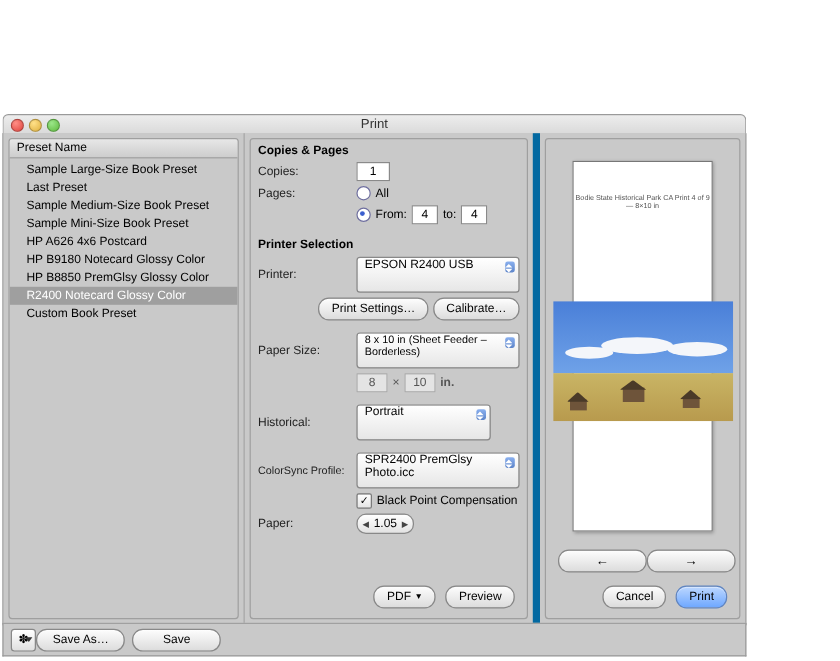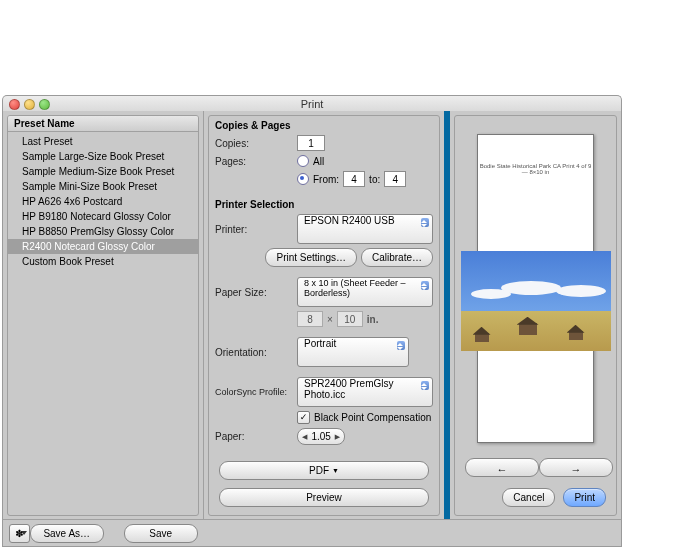--- a/index.html
+++ b/index.html
@@ -11,21 +11,21 @@
   .tl.yel{background:radial-gradient(circle at 35% 30%,#ffe18a,#e0b13e);}
   .tl.grn{background:radial-gradient(circle at 35% 30%,#9ce68a,#5fbb3e);}
   .titlebar .ttl{position:absolute;left:0;right:0;text-align:center;font-size:11px;color:#333;pointer-events:none;}
   .body{position:absolute;left:2px;right:2px;top:111px;bottom:30px;background:#c9c9c9;border:1px solid #9a9a9a;border-top:none;display:flex;}
   .panel{background:#c9c9c9;position:relative;}
   .panel.left{width:200px;border-right:1px solid #a0a0a0;}
   .panel.mid{width:240px;border-right:6px solid #0369a1;}
   .panel.right{flex:1;}
   .panel-inner{position:absolute;left:4px;right:4px;top:4px;bottom:4px;border:1px solid #9f9f9f;border-radius:3px;background:#c9c9c9;overflow:hidden;}
   .left .panel-inner{background:#c9c9c9;}
-  .preset-header{background:linear-gradient(#e7e7e7,#cdcdcd);border-bottom:1px solid #a0a0a0;padding:2px 6px;font-size:10px;font-weight:bold;}
+  .preset-header{background:linear-gradient(#e7e7e7,#cdcdcd);border-bottom:1px solid #a0a0a0;padding:2px 6px;font-size:10px;font-weight:normal;}
   .preset-list{padding:2px 0;}
   .preset-item{padding:2px 6px 2px 14px;font-size:10px;cursor:default;}
   .preset-item.selected{background:#9f9f9f;color:#fff;}
   .section-title{font-size:10px;font-weight:bold;padding:4px 6px 2px 6px;}
   .form-row{display:flex;align-items:center;padding:2px 6px;gap:4px;}
   .form-label{width:78px;text-align:left;font-size:10px;color:#222;}
   .radio{width:10px;height:10px;border-radius:50%;border:1px solid #6f6f9f;background:#fff;display:inline-block;position:relative;}
   .radio.checked::after{content:"";position:absolute;left:2px;top:2px;width:4px;height:4px;border-radius:50%;background:#3b5fcf;}
   input.num{width:26px;height:14px;font-size:10px;border:1px solid #8a8a8a;background:#fff;text-align:center;padding:0;}
   input.num.wide{width:20px;}
@@ -51,21 +51,21 @@
   .nav-row{position:absolute;left:10px;right:10px;bottom:38px;display:flex;align-items:center;justify-content:space-between;}
   .nav-arrow{width:36px;}
   .nav-arrow .glyph{font-size:11px;}
   .page-info{font-size:10px;color:#222;}
   .footer{position:absolute;left:2px;right:2px;bottom:4px;height:26px;background:#c9c9c9;border:1px solid #9a9a9a;border-top:1px solid #a0a0a0;display:flex;align-items:center;padding:0 6px;}
   .gear{width:22px;height:17px;border:1px solid #888;border-radius:3px;background:linear-gradient(#fff,#e0e0e0);display:inline-flex;align-items:center;justify-content:center;font-size:10px;position:relative;}
   .gear::after{content:"";position:absolute;right:2px;top:6px;border-left:3px solid transparent;border-right:3px solid transparent;border-top:4px solid #333;}
   .spacer{flex:1;}
   .footer .btn, .nav-row .btn{min-width:52px;}
   .right-footer-btns{position:absolute;left:10px;right:10px;bottom:8px;display:flex;gap:8px;justify-content:flex-end;margin-top:28px;}
-  .mid-footer-btns{position:absolute;left:10px;right:10px;bottom:8px;display:flex;gap:8px;justify-content:flex-end;flex-direction:column;}
+  .mid-footer-btns{position:absolute;left:10px;right:10px;bottom:8px;display:flex;gap:8px;justify-content:flex-end;}
 </style>
 </head>
 <body>
 
 <div class="window">
 
   <div class="titlebar">
     <div class="traffic">
       <span class="tl red"></span>
       <span class="tl yel"></span>
@@ -73,22 +73,22 @@
     </div>
     <div class="ttl">Print</div>
   </div>
 
   <div class="body">
 
     <div class="panel left">
       <div class="panel-inner">
         <div class="preset-header">Preset Name</div>
         <div class="preset-list" id="preset-list">
+            <div class="preset-item">Sample Large-Size Book Preset</div>
             <div class="preset-item">Last Preset</div>
-            <div class="preset-item">Sample Large-Size Book Preset</div>
             <div class="preset-item">Sample Medium-Size Book Preset</div>
             <div class="preset-item">Sample Mini-Size Book Preset</div>
             <div class="preset-item">HP A626 4x6 Postcard</div>
             <div class="preset-item">HP B9180 Notecard Glossy Color</div>
             <div class="preset-item">HP B8850 PremGlsy Glossy Color</div>
             <div class="preset-item selected">R2400 Notecard Glossy Color</div>
             <div class="preset-item">Custom Book Preset</div>
           </div>
       </div>
     </div>
@@ -136,21 +136,21 @@
             </span>
         </div>
         <div class="form-row">
           <span class="form-label"></span>
           <span class="dim-box">8</span>
           <span style="color:#555;">×</span>
           <span class="dim-box">10</span>
           <span style="color:#555;font-weight:bold;">in.</span>
         </div>
         <div class="form-row" style="margin-top:6px;">
-          <span class="form-label">Orientation:</span>
+          <span class="form-label">Historical:</span>
           <span class="select" style="width:90px;">
               <span>Portrait</span>
               <span class="arr2"></span>
             </span>
         </div>
         <div class="form-row" style="margin-top:6px;">
           <span class="form-label" style="width:78px;font-size:9px;">ColorSync Profile:</span>
           <span class="select" style="flex:1;">
               <span>SPR2400 PremGlsy Photo.icc</span>
               <span class="arr2"></span>
@@ -213,18 +213,18 @@
       </div>
     </div>
 
   </div>
 
   <div class="footer">
     <span class="gear">
         <span>✽</span>
       </span>
     <span class="spacer"></span>
-    <span class="btn" style="margin-right:20px;">Save As…</span>
+    <span class="btn" style="margin-right:6px;">Save As…</span>
     <span class="btn">Save</span>
     <span style="width:490px;"></span>
   </div>
 
 </div>
 
 </body></html>

